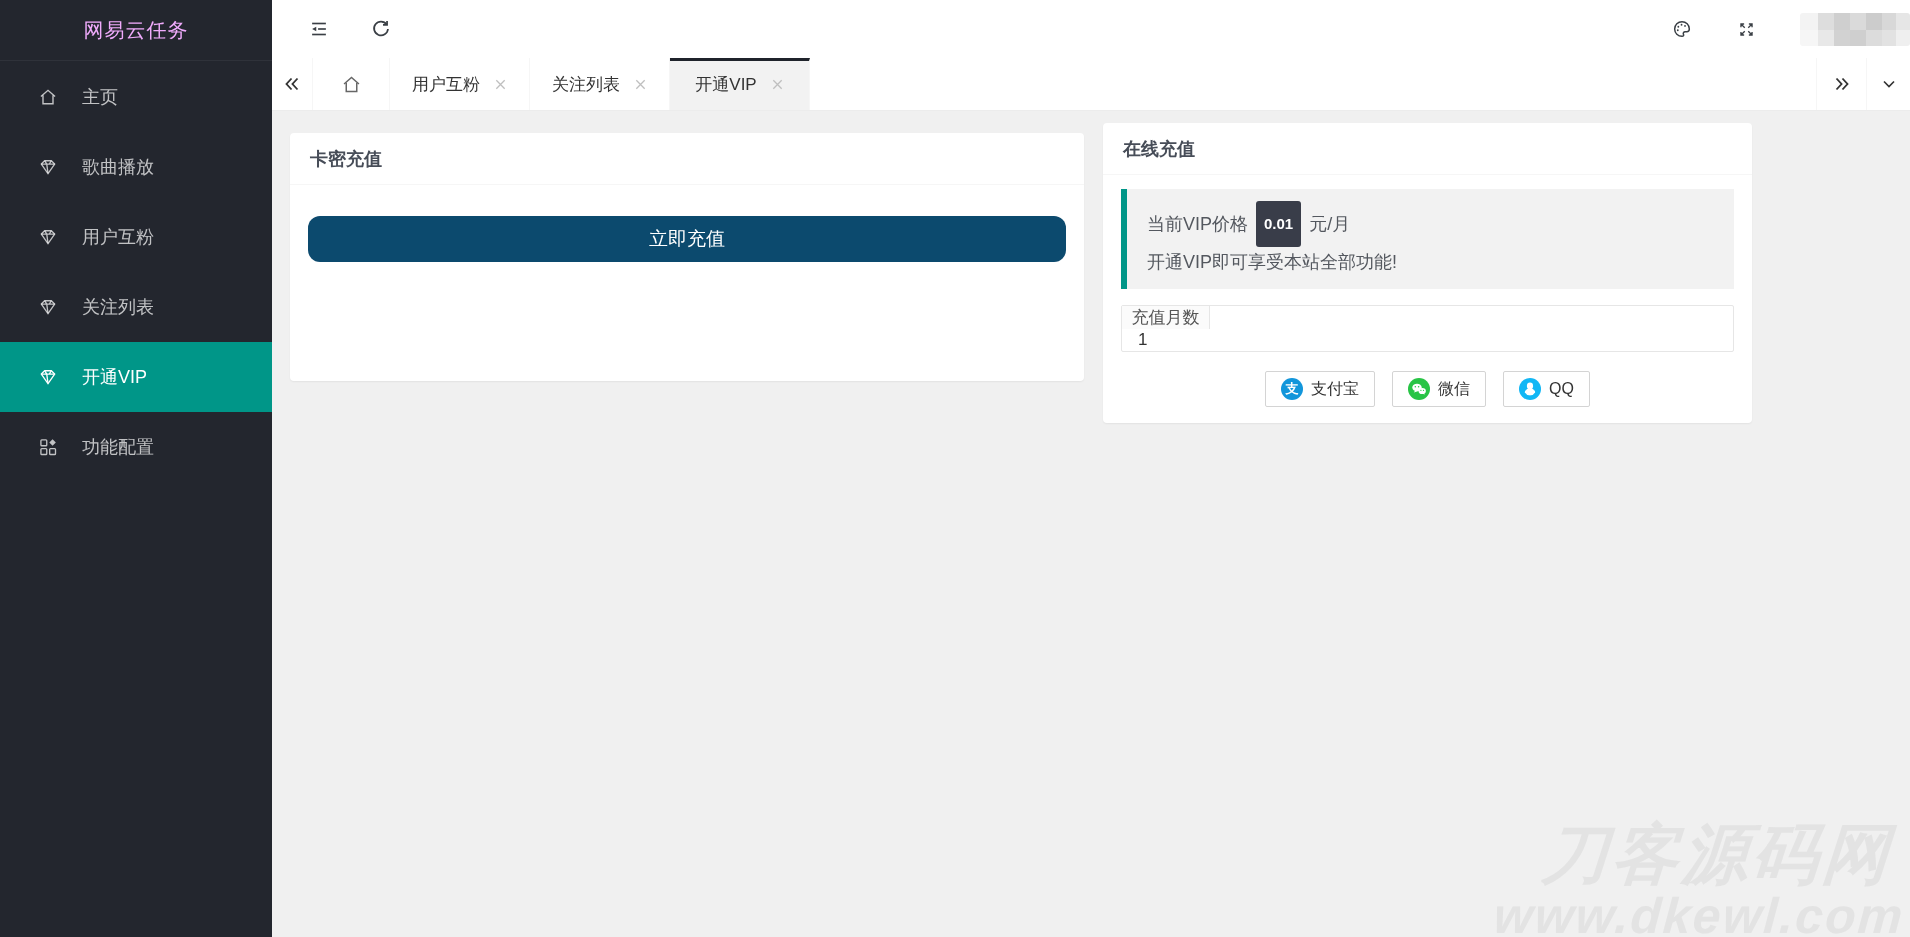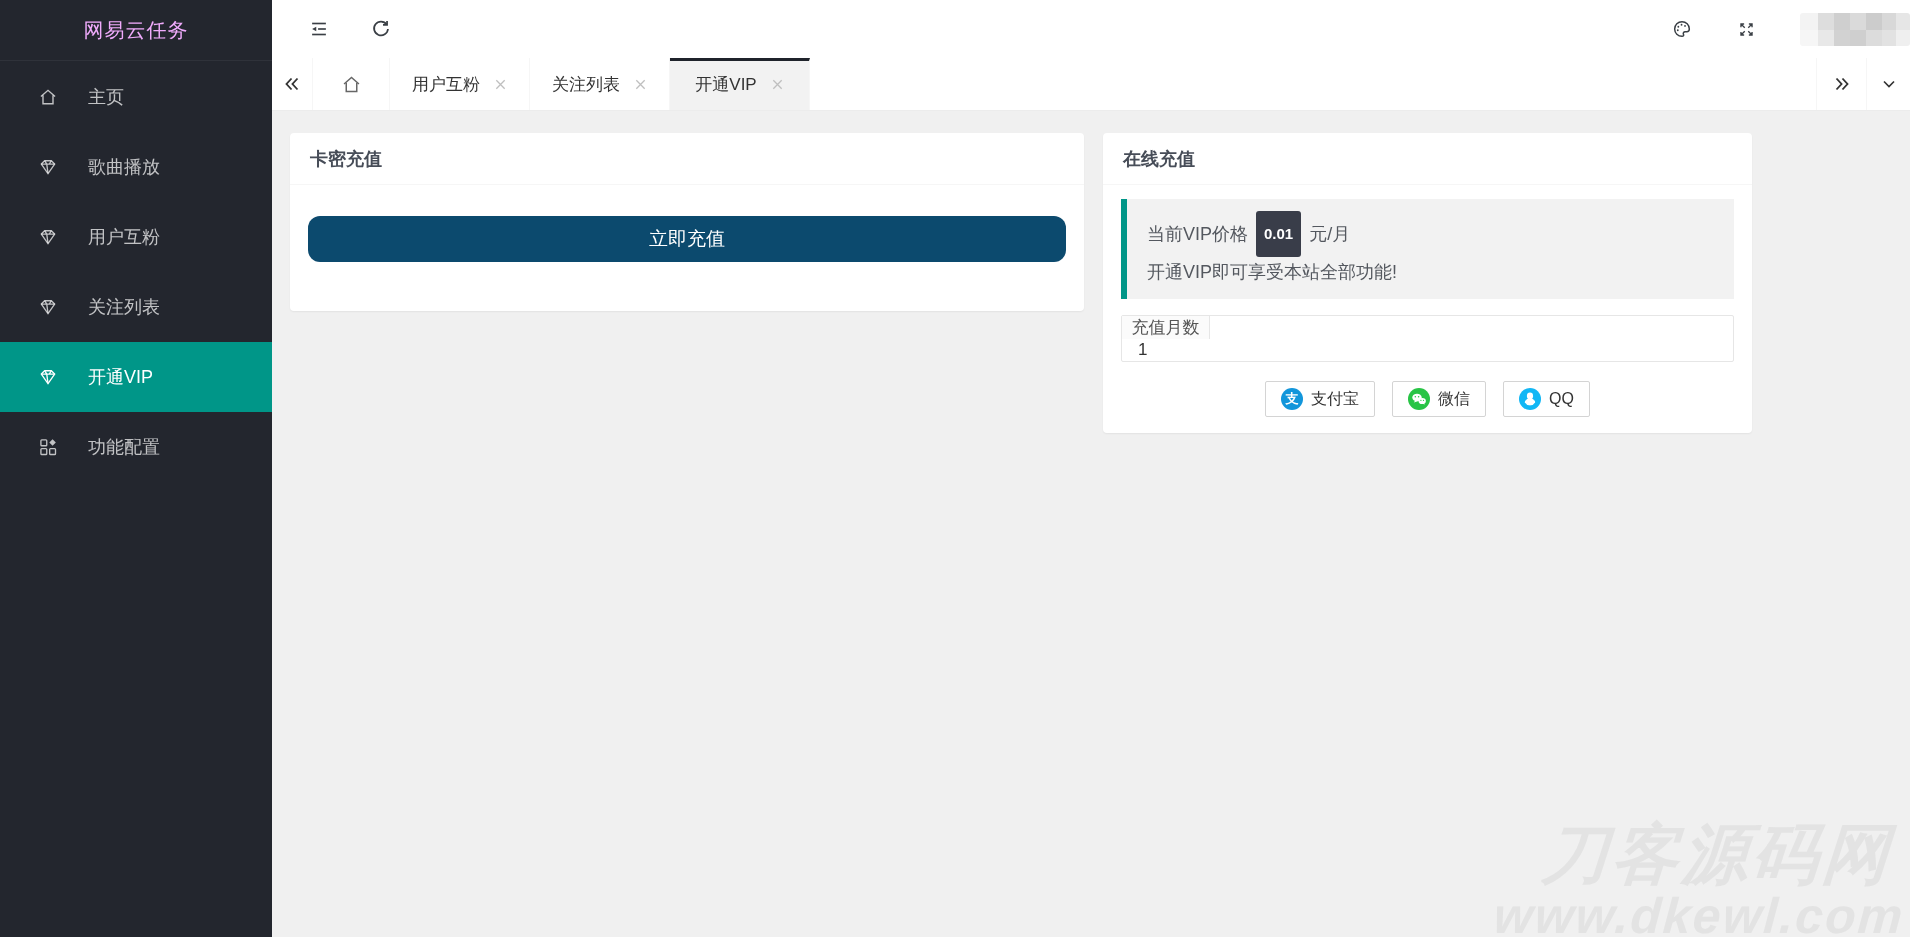--- a/index.html
+++ b/index.html
@@ -5,21 +5,21 @@
   html,body{margin:0;padding:0;width:1910px;height:937px;overflow:hidden;
     font-family:"Liberation Sans","DejaVu Sans",sans-serif;background:#fff;}
   *{box-sizing:border-box;}
   svg{display:block;}
 
   
   .sidebar{position:absolute;left:0;top:0;width:272px;height:937px;background:#23262E;}
   .logo{height:61px;display:flex;align-items:center;justify-content:center;
     color:#f0abfc;font-size:20px;letter-spacing:1px;border-bottom:1px solid rgba(255,255,255,.06);}
   .menu{padding-top:1px;}
-  .menu-item{height:70px;display:flex;align-items:center;padding-left:38px;gap:30px;
+  .menu-item{height:70px;display:flex;align-items:center;padding-left:38px;gap:24px;
     color:rgba(255,255,255,.72);font-size:18px;cursor:pointer;}
   .menu-item .mi{width:20px;height:20px;flex:0 0 20px;}
   .menu-item.active{background:#009688;color:#fff;}
 
   
   .topbar{position:absolute;left:272px;top:0;right:0;height:58px;background:#fff;
     display:flex;align-items:center;}
   .topbar-left{display:flex;align-items:center;gap:40px;padding-left:36px;}
   .tb-icon{width:22px;height:22px;color:#3a3f45;cursor:pointer;}
   .topbar-right{margin-left:auto;display:flex;align-items:center;gap:44px;}
@@ -37,22 +37,22 @@
   .tab.active{background:#f2f2f2;border-top:3px solid #1f232b;padding-bottom:3px;}
   .tab-spacer{flex:1;}
   .tab-right{width:50px;display:flex;align-items:center;justify-content:center;
     border-left:1px solid #f6f6f6;color:#333;cursor:pointer;}
   .tab-drop{width:44px;display:flex;align-items:center;justify-content:center;
     border-left:1px solid #f6f6f6;color:#333;cursor:pointer;}
 
   
   .content{position:absolute;left:272px;top:111px;right:0;bottom:0;background:#f0f0f0;overflow:hidden;}
   .card{position:absolute;background:#fff;border-radius:4px;box-shadow:0 1px 2px rgba(0,0,0,.06);}
-  .card-kami{left:18px;top:22px;width:794px;height:178px;}
-  .card-online{left:831px;top:22px;width:649px;height:300px;}
+  .card-kami{left:18px;top:22px;width:794px;height:248px;}
+  .card-online{left:831px;top:12px;width:649px;height:300px;}
   .card-header{height:52px;display:flex;align-items:center;padding:0 20px;
     font-size:18px;font-weight:bold;color:#474d58;border-bottom:1px solid #f6f6f6;}
   .card-body{padding:14px 18px 0;}
 
   .form-row{display:flex;height:46px;border:1px solid #e6e6e6;border-radius:2px;background:#fff;}
   .form-label{width:88px;display:flex;align-items:center;justify-content:center;
     background:#fbfbfb;border-right:1px solid #e6e6e6;color:#555;font-size:17px;}
   .form-input{flex:1;border:none;outline:none;padding:0 16px;font-size:17px;color:#333;
     background:transparent;font-family:inherit;}
   .form-input::placeholder{color:#ccc;}

